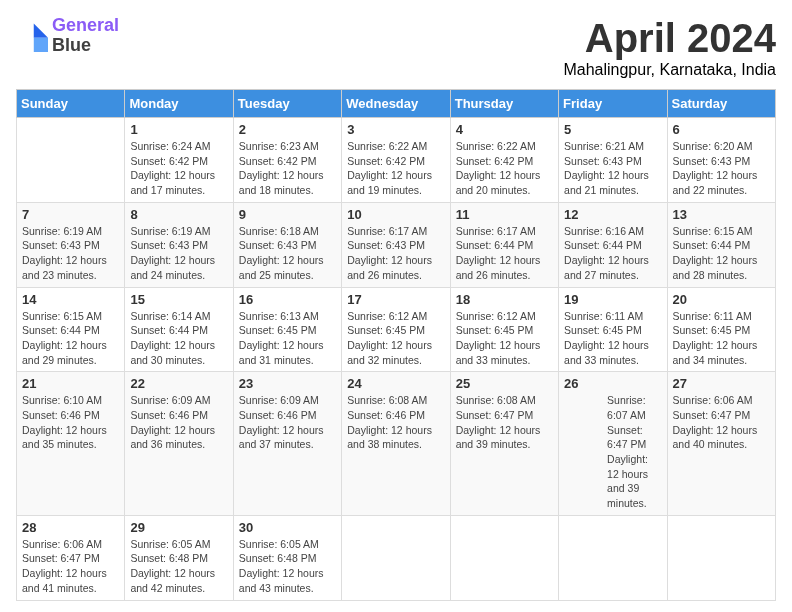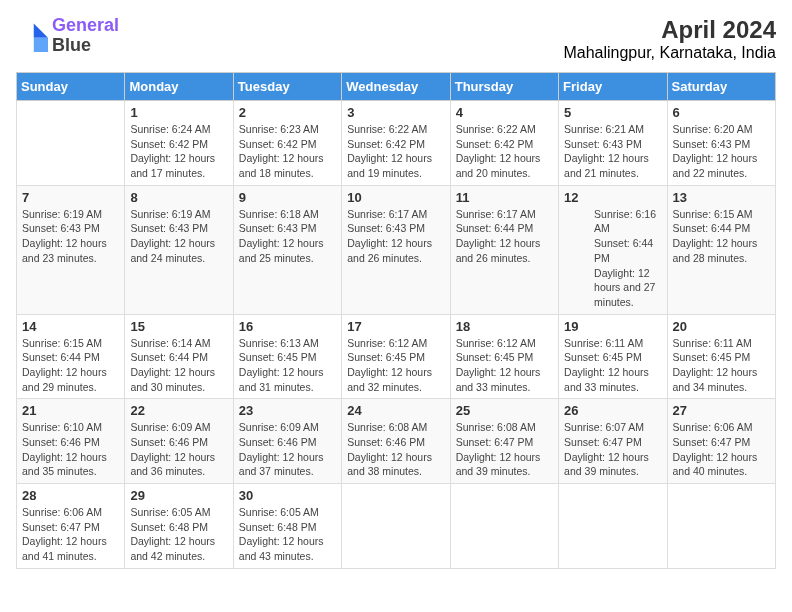--- a/index.html
+++ b/index.html
@@ -37,21 +37,21 @@
       color: #404040;
     }
     .logo-icon {
       width: 32px;
       height: 32px;
     }
     .title-block {
       text-align: right;
     }
     .calendar-title {
-      font-size: 24px;
+      font-size: 40px;
       font-weight: bold;
       color: #333;
     }
     .calendar-subtitle {
       font-size: 16px;
       color: #000000;
       font-weight: normal;
     }
     .calendar-table {
       width: 100%;
@@ -189,21 +189,21 @@
 Daylight: 12 hours and 26 minutes.</div>
         </td>
         <td>
           <span class="day-number">11</span>
           <div class="day-info" style="white-space: pre-line;">Sunrise: 6:17 AM
 Sunset: 6:44 PM
 Daylight: 12 hours and 26 minutes.</div>
         </td>
         <td>
           <span class="day-number">12</span>
-          <div class="day-info" style="white-space: pre-line; margin-left: 30px;">Sunrise: 6:16 AM
+          <div class="day-info" style="white-space: pre-line;">Sunrise: 6:16 AM
 Sunset: 6:44 PM
 Daylight: 12 hours and 27 minutes.</div>
         </td>
         <td>
           <span class="day-number">13</span>
           <div class="day-info" style="white-space: pre-line;">Sunrise: 6:15 AM
 Sunset: 6:44 PM
 Daylight: 12 hours and 28 minutes.</div>
         </td>
       </tr>
@@ -277,21 +277,21 @@
 Daylight: 12 hours and 38 minutes.</div>
         </td>
         <td>
           <span class="day-number">25</span>
           <div class="day-info" style="white-space: pre-line;">Sunrise: 6:08 AM
 Sunset: 6:47 PM
 Daylight: 12 hours and 39 minutes.</div>
         </td>
         <td>
           <span class="day-number">26</span>
-          <div class="day-info" style="white-space: pre-line;">Sunrise: 6:07 AM
+          <div class="day-info" style="white-space: pre-line; margin-left: 43px;">Sunrise: 6:07 AM
 Sunset: 6:47 PM
 Daylight: 12 hours and 39 minutes.</div>
         </td>
         <td>
           <span class="day-number">27</span>
           <div class="day-info" style="white-space: pre-line;">Sunrise: 6:06 AM
 Sunset: 6:47 PM
 Daylight: 12 hours and 40 minutes.</div>
         </td>
       </tr>

